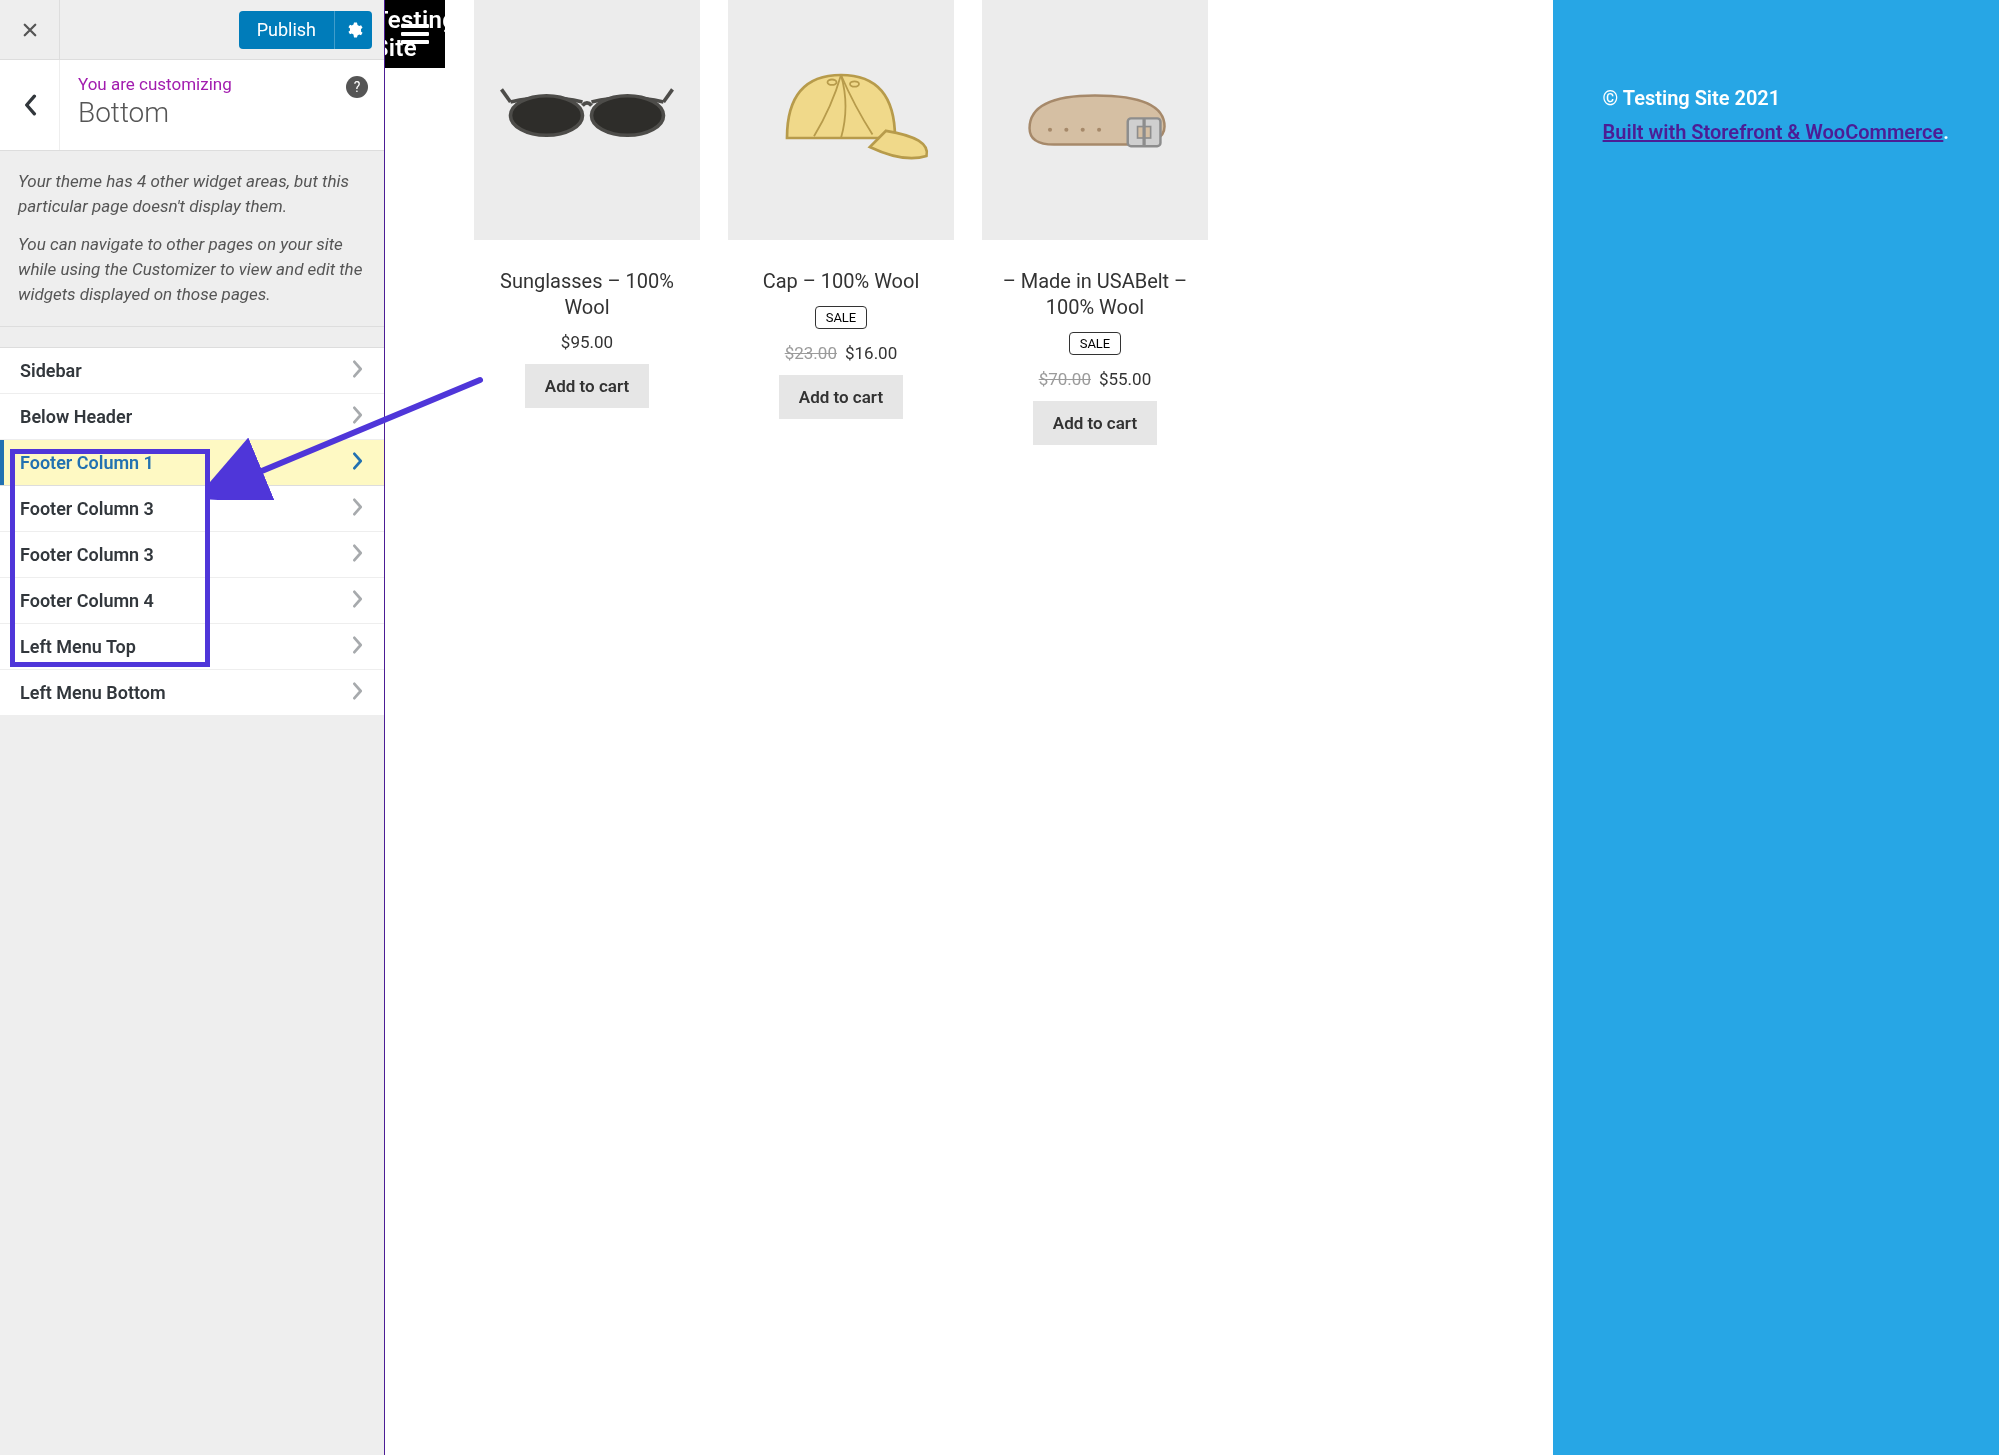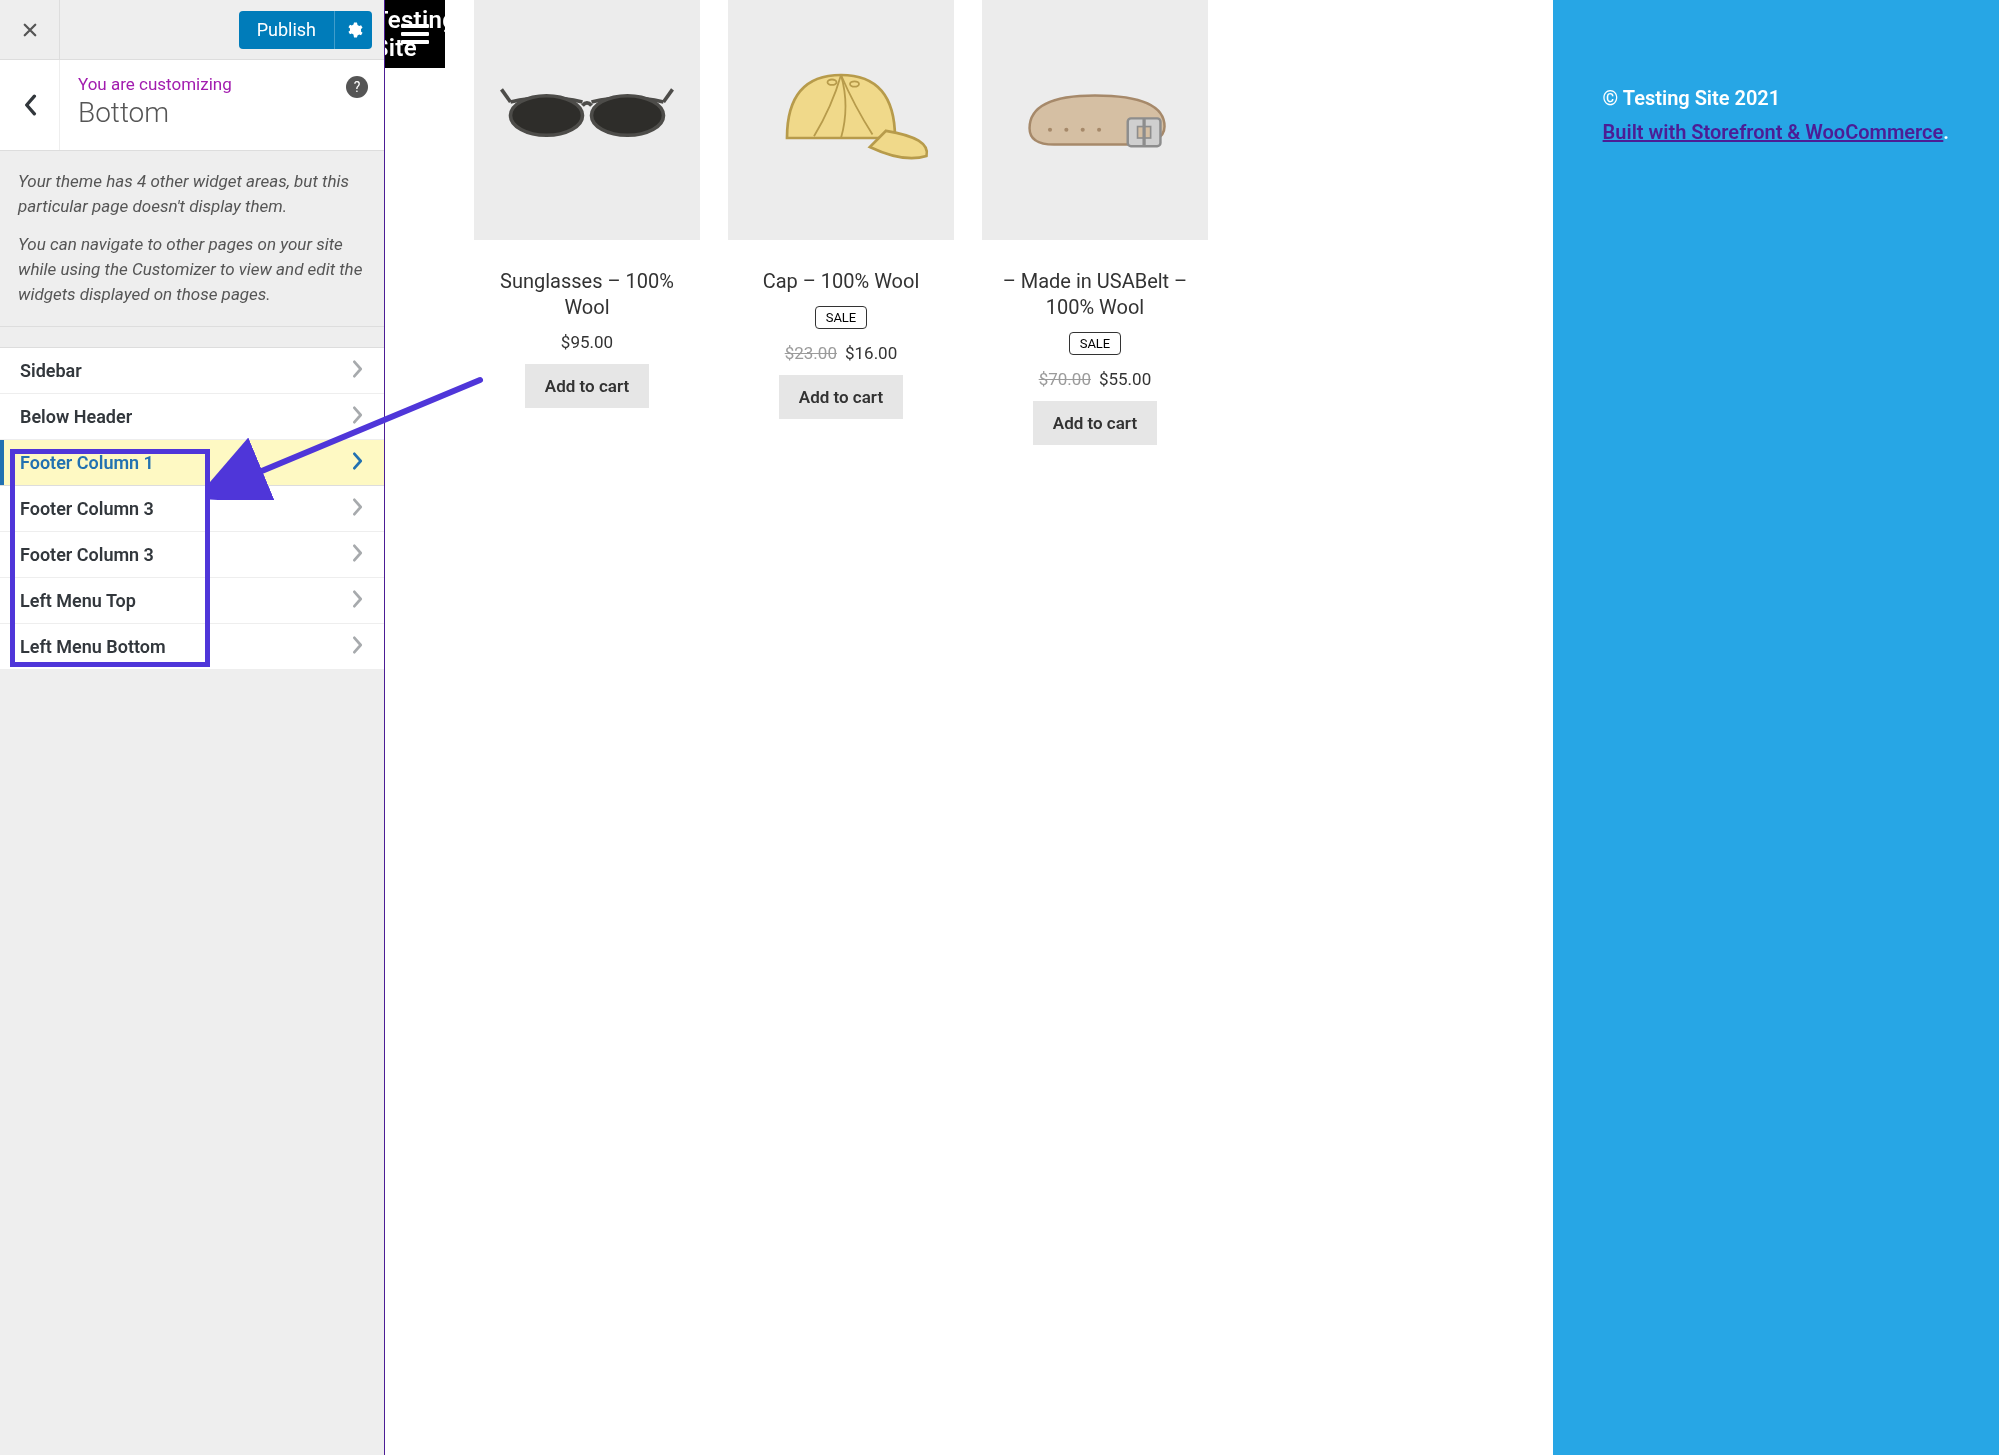--- a/index.html
+++ b/index.html
@@ -142,20 +142,26 @@
             </svg></span>
         </div>
         <div class="widget-item">
           <span class="lbl">Footer Column 3</span>
           <span class="chev"><svg viewBox="0 0 12 20">
               <path d="M2 2 L9 10 L2 18" stroke="currentColor" stroke-width="3" fill="none" stroke-linecap="round" stroke-linejoin="round"></path>
             </svg></span>
         </div>
         <div class="widget-item">
           <span class="lbl">Footer Column 3</span>
+          <span class="chev"><svg viewBox="0 0 12 20">
+              <path d="M2 2 L9 10 L2 18" stroke="currentColor" stroke-width="3" fill="none" stroke-linecap="round" stroke-linejoin="round"></path>
+            </svg></span>
+        </div>
+        <div class="widget-item">
+          <span class="lbl">Footer Column 4</span>
           <span class="chev"><svg viewBox="0 0 12 20">
               <path d="M2 2 L9 10 L2 18" stroke="currentColor" stroke-width="3" fill="none" stroke-linecap="round" stroke-linejoin="round"></path>
             </svg></span>
         </div>
         <div class="widget-item">
           <span class="lbl">Left Menu Top</span>
           <span class="chev"><svg viewBox="0 0 12 20">
               <path d="M2 2 L9 10 L2 18" stroke="currentColor" stroke-width="3" fill="none" stroke-linecap="round" stroke-linejoin="round"></path>
             </svg></span>
         </div>

